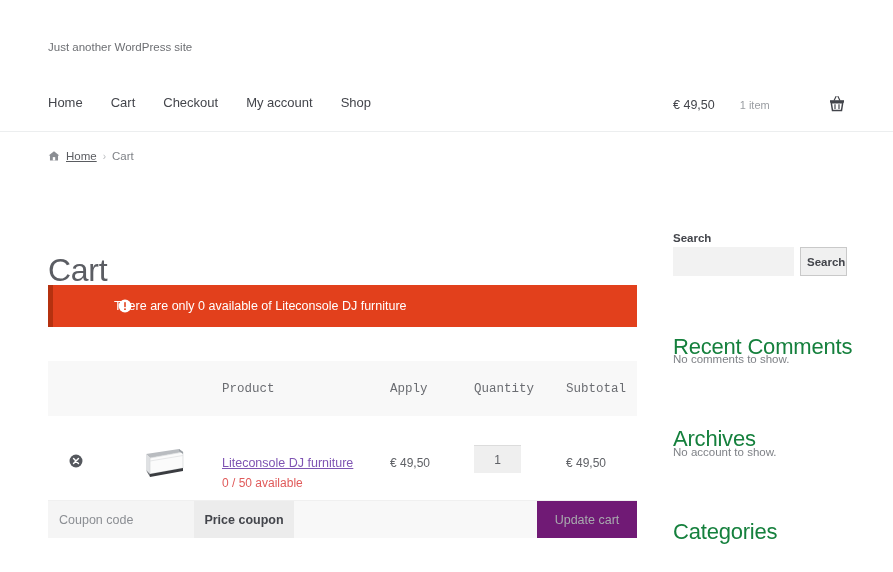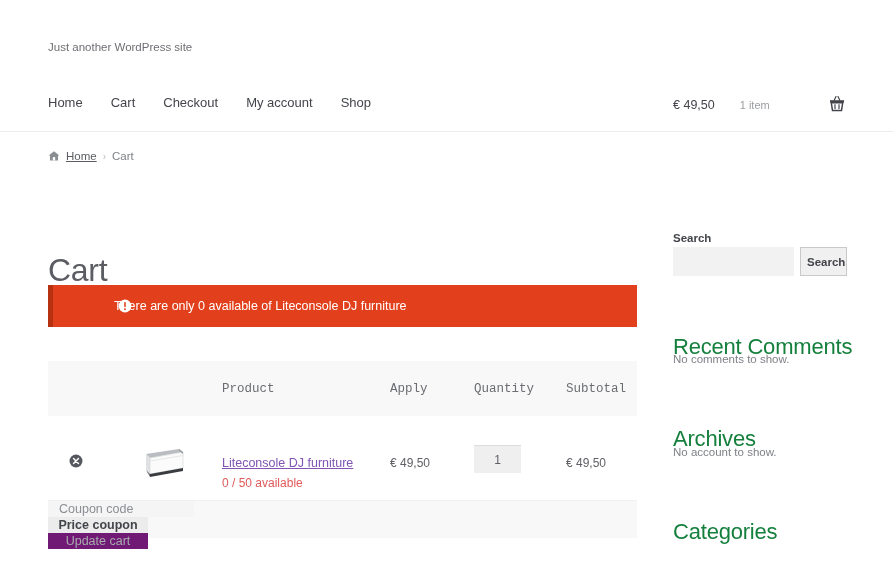--- a/index.html
+++ b/index.html
@@ -156,21 +156,21 @@
     outline: none;
   }
   .cell-subtotal {
     position: absolute; left: 518px; top: 40px;
     font-size: 12px; color: #5f6166;
   }
 
   
   .coupon-row {
     position: relative; height: 37px; background: #f8f8f8;
-    display: flex; align-items: stretch; flex-direction: column;
+    display: flex; align-items: stretch;
   }
   .coupon-input {
     width: 146px; height: 37px; border: 0; background: #f5f5f5;
     padding-left: 11px;
     font-family: "Liberation Sans", sans-serif;
     font-size: 12.5px; color: #8b8e93; outline: none;
   }
   .coupon-input::placeholder { color: #8b8e93; }
   .apply-coupon {
     width: 100px; height: 37px; border: 0; background: #ececec;

